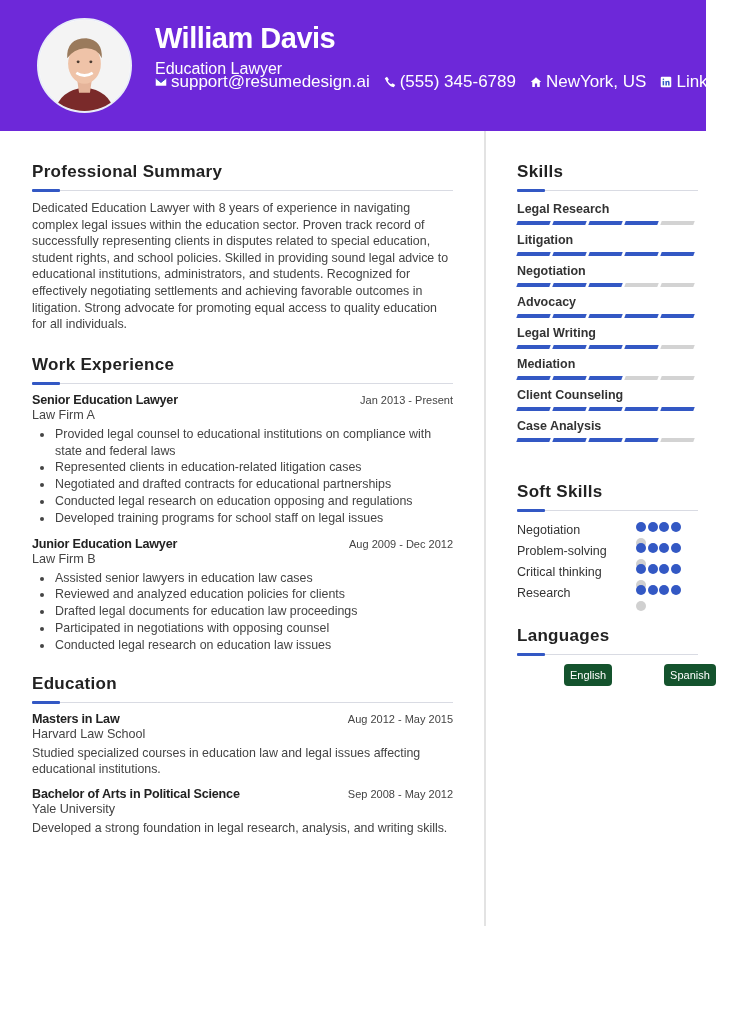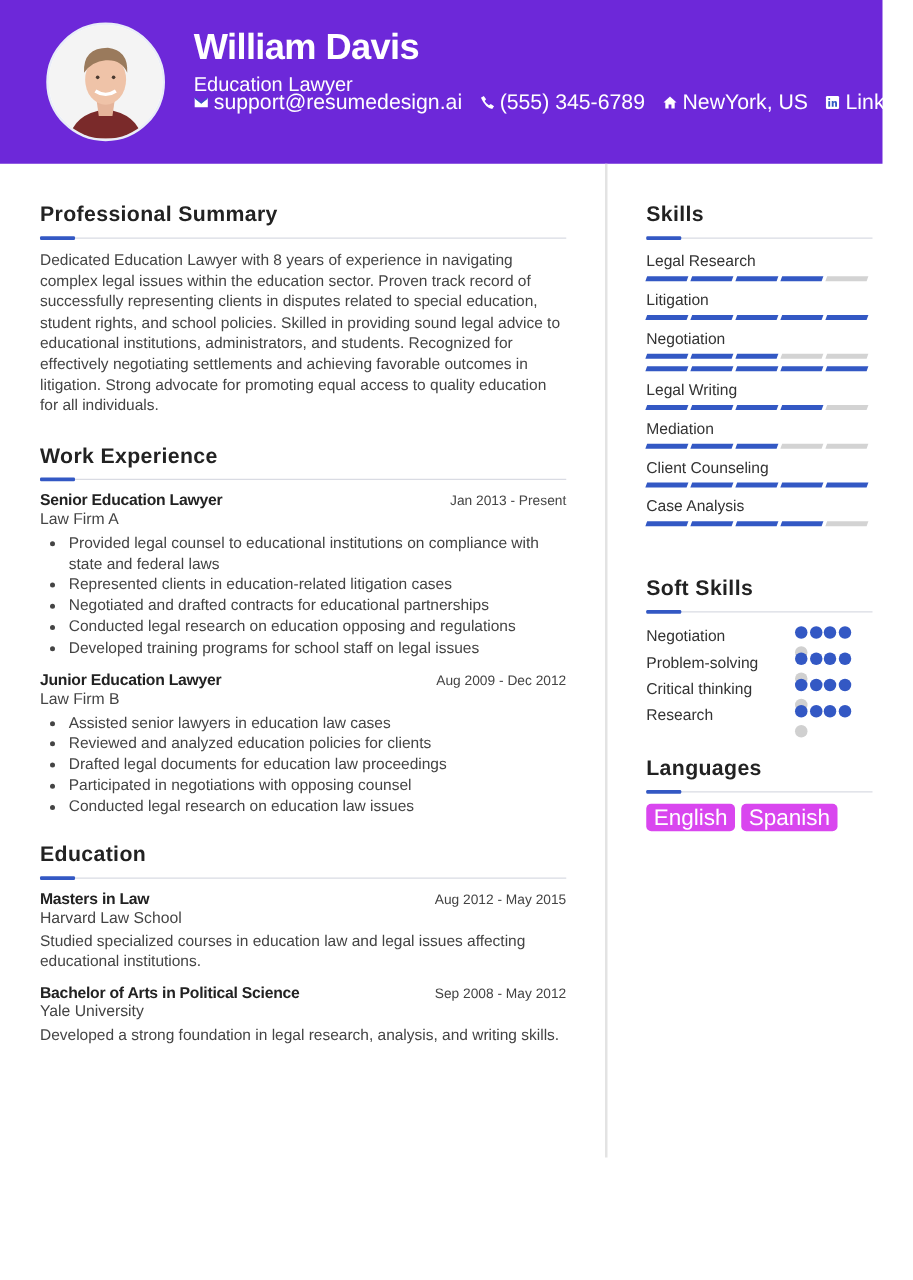--- a/index.html
+++ b/index.html
@@ -32,34 +32,34 @@
   .entry { margin-bottom: 8px; }
   .entry-head { display: flex; justify-content: space-between; align-items: baseline; }
   .entry-role { font-size: 12.6px; font-weight: bold; color: #222; letter-spacing: -0.2px; }
   .entry-date { font-size: 11px; color: #444; }
   .entry-org { font-size: 12.6px; color: #444; margin-top: 1px; }
   ul.bullets { list-style: none; margin-top: 4px; }
   ul.bullets li { position: relative; padding-left: 23px; font-size: 12.4px; line-height: 16.8px; color: #444; }
   ul.bullets li::before { content: ""; position: absolute; left: 8px; top: 7px; width: 4px; height: 4px; border-radius: 50%; background: #444; }
   .edu-desc { font-size: 12.4px; line-height: 16.6px; color: #444; margin-top: 4px; }
 
-  .skill { margin-bottom: 6px; }
+  .skill { margin-bottom: 6px; font-weight: bold; }
   .skill-name { font-size: 12.5px; color: #333; height: 18px; line-height: 18px; }
   .skill-bars { display: flex; gap: 3px; margin-top: 3px; }
   .skill-bars span { display: block; width: 33px; height: 4px; transform: skewX(-20deg); background: #d3d3d3; }
   .skill-bars span.on { background: #3358c4; }
 
   .soft { display: flex; align-items: flex-start; height: 21px; }
   .soft-name { font-size: 12.5px; color: #333; width: 119px; line-height: 16px; }
   .dots { display: flex; flex-wrap: wrap; width: 52px; height: 21px; margin-top: 0px; }
   .dots span { display: block; width: 10px; height: 10px; border-radius: 50%; background: #d0d0d0; margin-right: 1.5px; margin-bottom: 6px; }
   .dots span.on { background: #3358c4; }
 
   .langs { display: flex; gap: 5px; margin-top: 2px; }
-  .lang { background: #d946ef; color: #fff; font-size: 18px; padding: 3px 6px; border-radius: 4px; line-height: 16px; }
+  .lang { background: #14532d; color: #fff; font-size: 11px; padding: 3px 6px; border-radius: 4px; line-height: 16px; margin-left: 47px; }
 </style>
 </head>
 <body>
 
 <div class="header">
   <div class="photo">
     <svg viewBox="0 0 100 100">
       <rect width="100" height="100" fill="#f4f4f4"></rect>
       <path d="M18 100 Q22 78 50 74 Q78 78 82 100 Z" fill="#7a2a2a"></path>
       <path d="M42 66 L58 66 L56 80 L44 80 Z" fill="#e5b49a"></path>
@@ -215,20 +215,21 @@
           <div class="skill-name">Negotiation</div>
           <div class="skill-bars">
             <span class="on"></span>
             <span class="on"></span>
             <span class="on"></span>
             <span></span>
             <span></span>
           </div>
         </div>
         <div class="skill">
+          <div class="skill-name">Advocacy</div>
           <div class="skill-bars">
             <span class="on"></span>
             <span class="on"></span>
             <span class="on"></span>
             <span class="on"></span>
             <span class="on"></span>
           </div>
         </div>
         <div class="skill">
           <div class="skill-name">Legal Writing</div>

